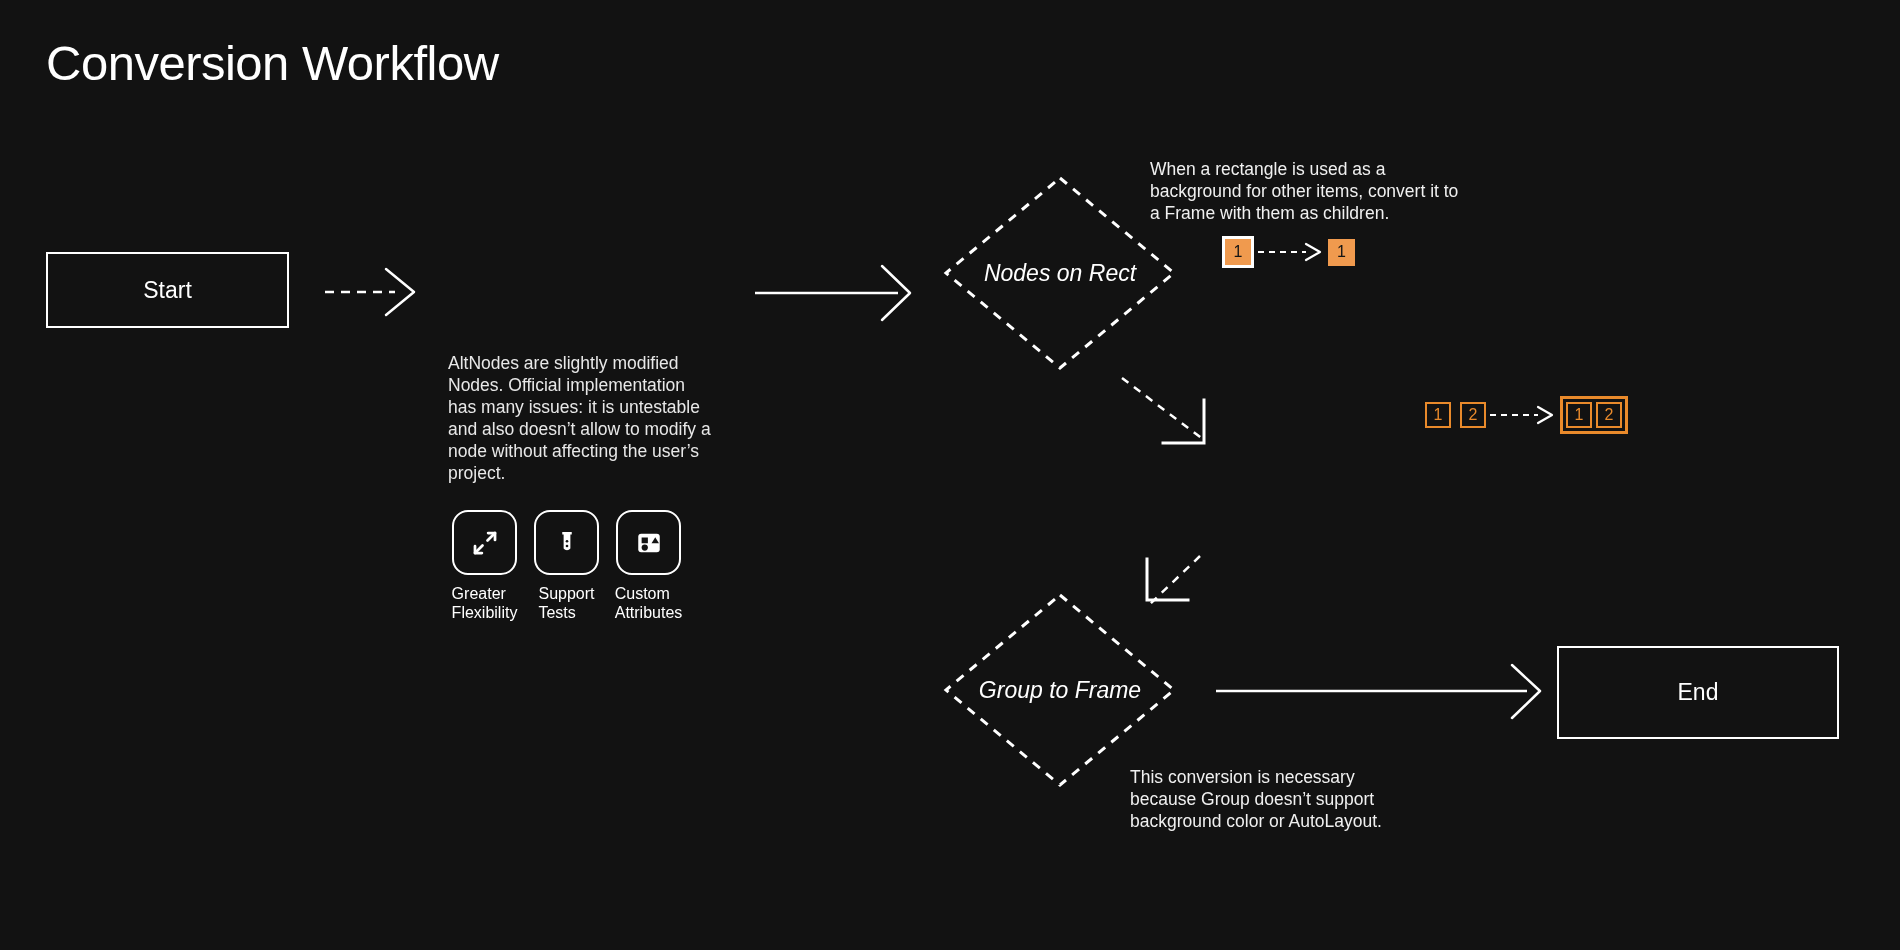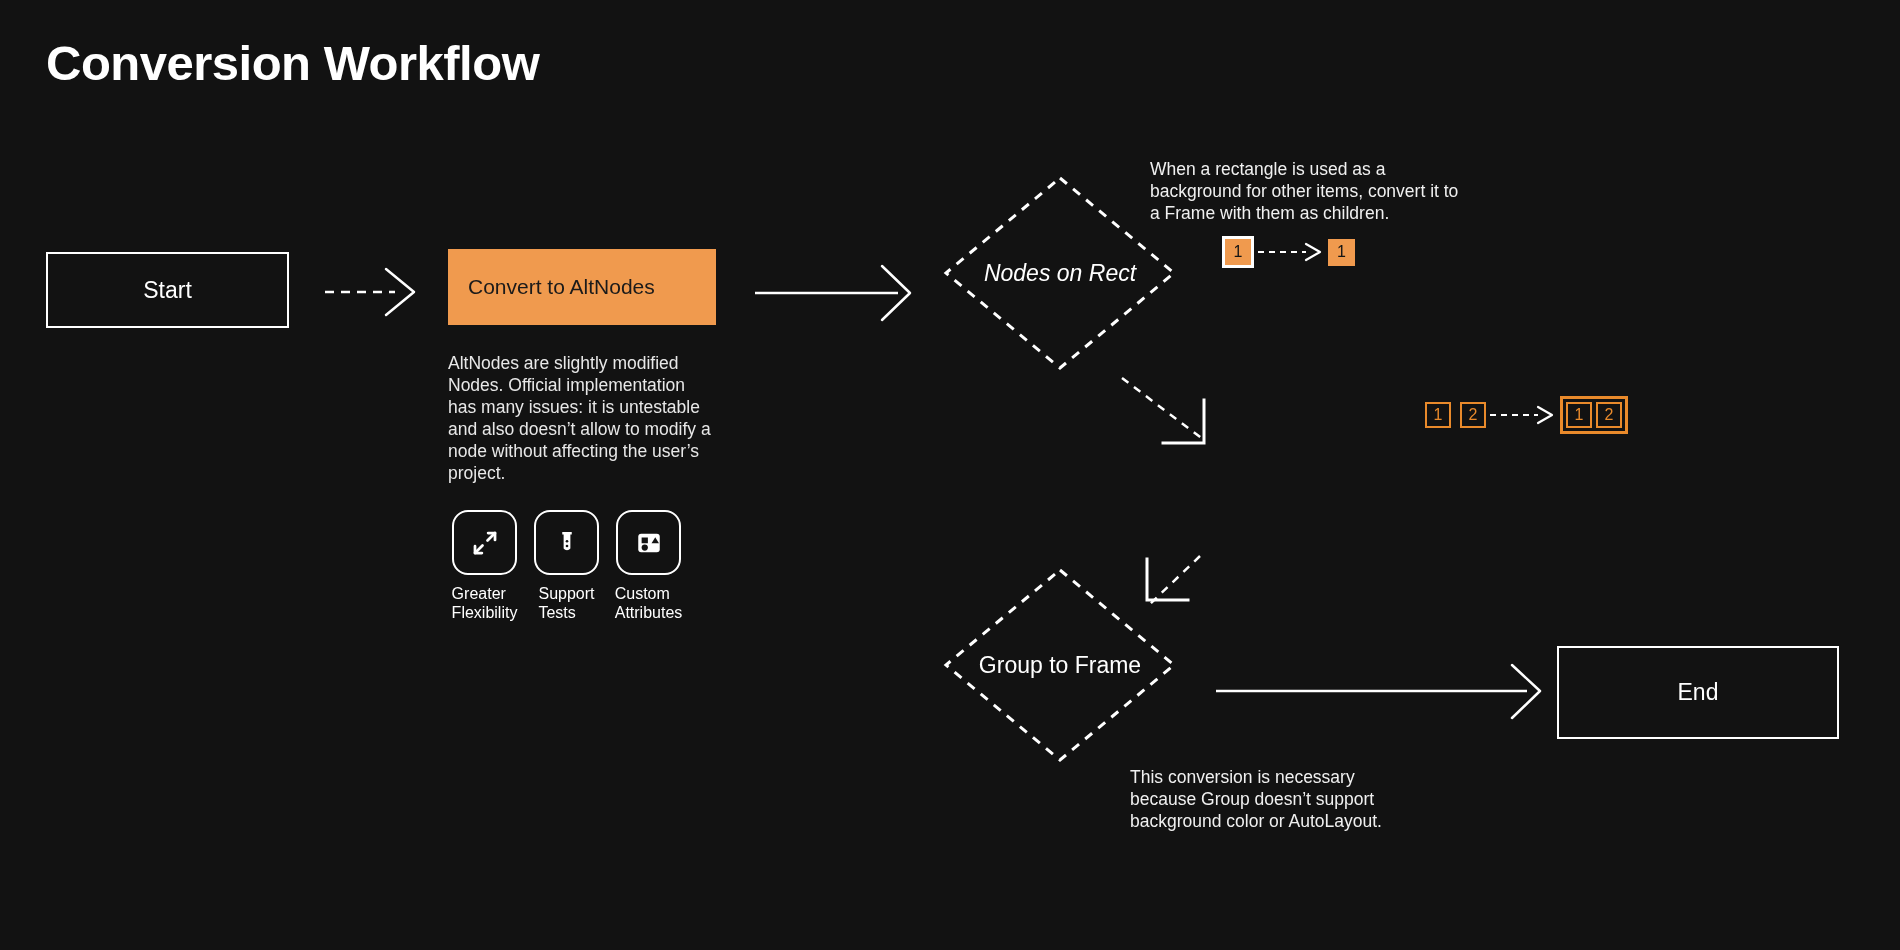--- a/index.html
+++ b/index.html
@@ -22,21 +22,21 @@
     position: absolute;
     inset: 0;
   }
 
   
   #page-title {
     position: absolute;
     left: 46px;
     top: 35px;
     font-size: 49px;
-    font-weight: 700;
+    font-weight: 400;
     letter-spacing: -0.5px;
     color: #ffffff;
     white-space: nowrap;
   }
 
   
   .term-box {
     position: absolute;
     border: 2px solid #ffffff;
     background: transparent;
@@ -128,21 +128,21 @@
   .diamond-label {
     position: relative;
     font-size: 23px;
     color: #ffffff;
     white-space: nowrap;
     z-index: 2;
     text-align: center;
   }
   #diamond-nodes-rect  { left: 943px;  top: 175px; width: 234px; height: 196px; font-style: italic; }
   #diamond-autolayout  { left: 1218px; top: 375px; width: 234px; height: 196px; }
-  #diamond-group-frame { left: 943px;  top: 567px; width: 234px; height: 196px; }
+  #diamond-group-frame { left: 943px;  top: 592px; width: 234px; height: 196px; font-style: italic; }
 
   
   #connectors {
     position: absolute;
     left: 0;
     top: 0;
     width: 1900px;
     height: 950px;
     pointer-events: none;
   }
@@ -243,23 +243,20 @@
     <g>
       <line x1="1216" y1="691" x2="1527" y2="691" stroke="#ffffff" stroke-width="2.5"></line>
       <polyline points="1512,665 1540,691 1512,718" fill="none" stroke="#ffffff" stroke-width="2.5" stroke-linecap="round" stroke-linejoin="round"></polyline>
     </g>
   </svg>
 
   <div id="start-box" class="term-box">
     <span>Start</span>
   </div>
 
-  <div id="convert-box">
-    <span>Convert to AltNodes</span>
-  </div>
 
   <div id="convert-desc">AltNodes are slightly modified Nodes. Official implementation has many issues: it is untestable and also doesn’t allow to modify a node without affecting the user’s project.</div>
 
   <div id="feature-row">
 
     <div class="feature">
       <div class="feature-card">
         <svg width="30" height="30" viewBox="0 0 24 24">
           <g stroke="#ffffff" stroke-width="2.2" stroke-linecap="round" stroke-linejoin="round" fill="none">
             <line x1="14" y1="10" x2="20" y2="4"></line>

